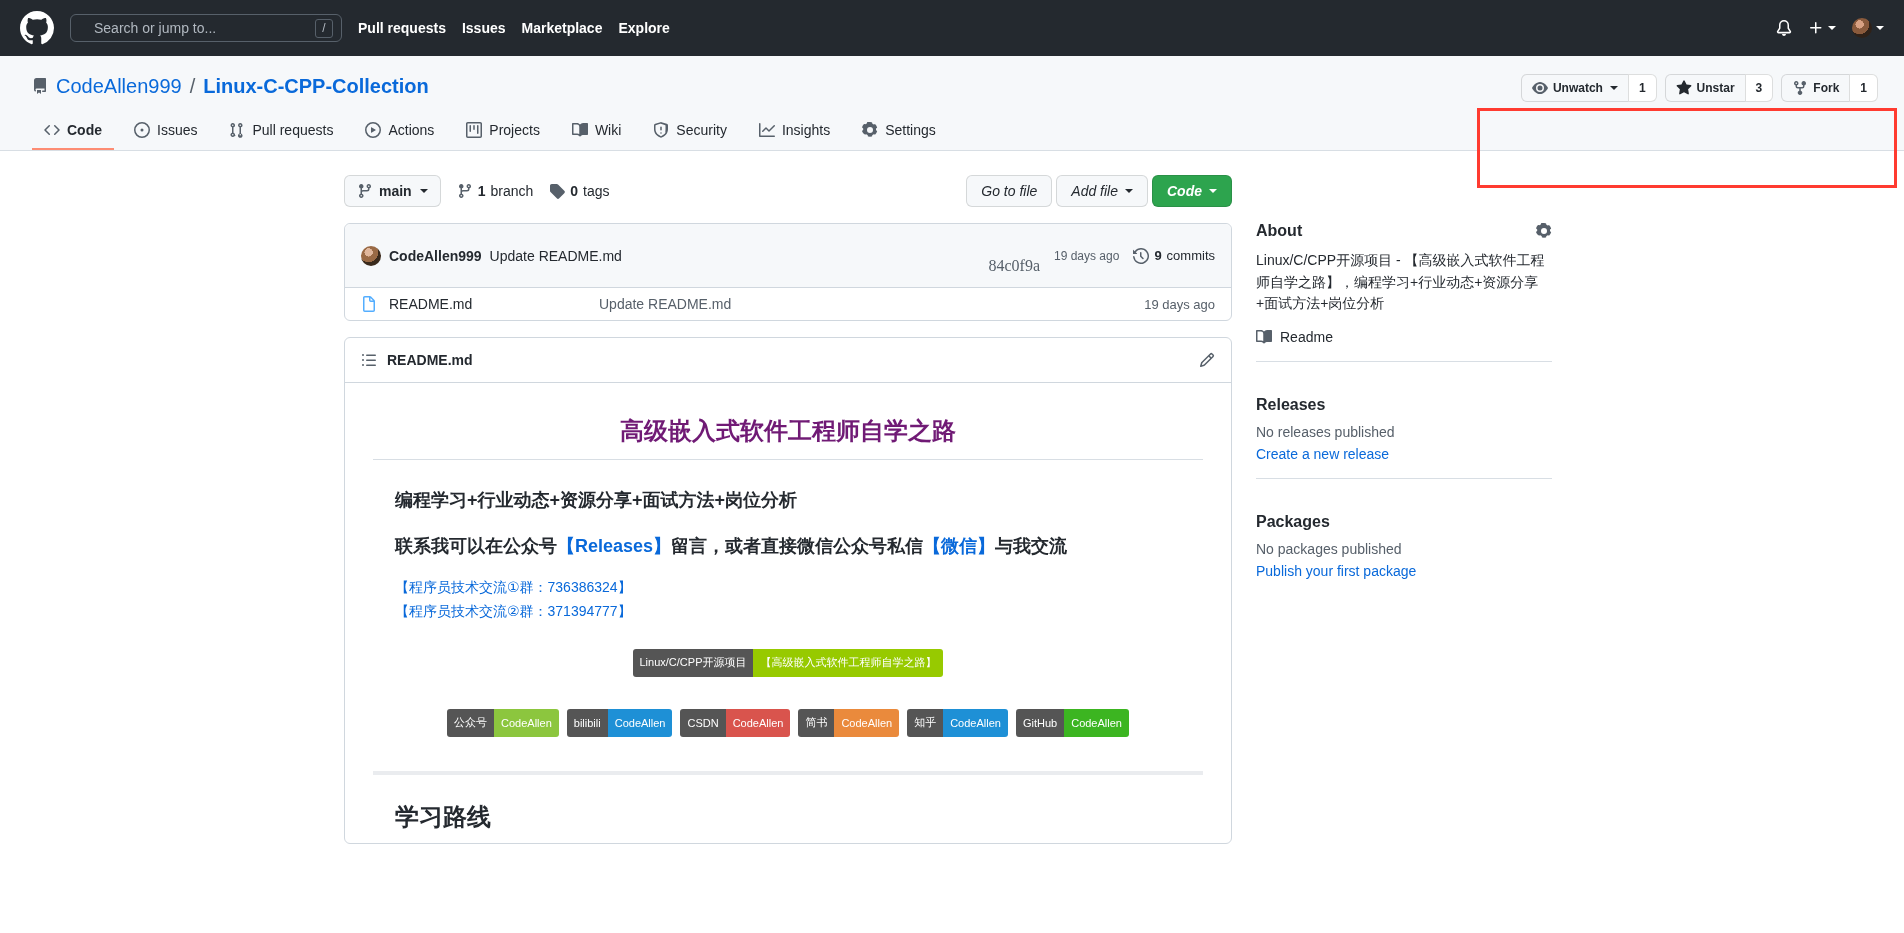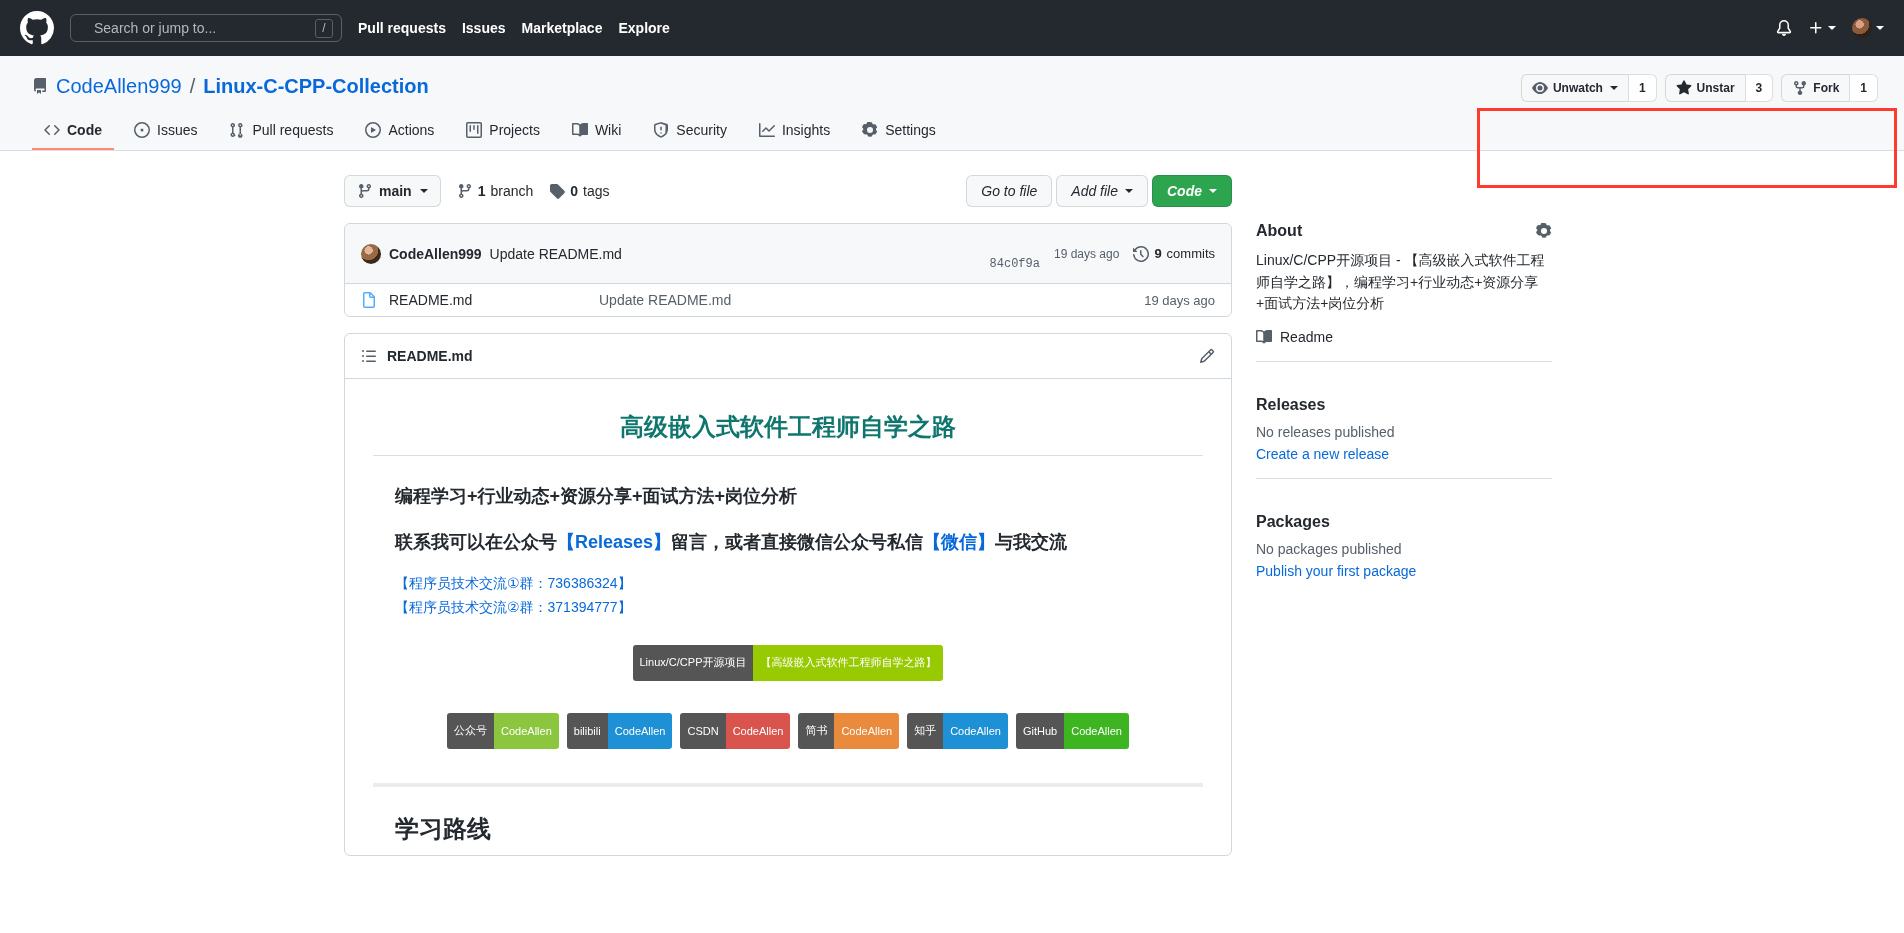--- a/index.html
+++ b/index.html
@@ -199,21 +199,21 @@
     background: radial-gradient(circle at 38% 32%, #e0b79c 0 22%, #9a6a45 23% 52%, #3a2a1c 53% 100%);
     flex: 0 0 auto;
   }
   .commit-author { font-weight: bold; font-size: 14px; color: #24292f; }
   .commit-msg { font-size: 14px; color: #24292f; }
   .commit-right {
     margin-left: auto;
     display: flex; align-items: center; gap: 14px;
     font-size: 12px; color: #57606a;
   }
-  .commit-hash { font-family: Liberation Mono, monospace; font-size: 12px; margin-top: 21px; }
+  .commit-hash { font-family: Liberation Serif, serif; font-size: 16px; margin-top: 21px; }
   .commits-count { display: flex; align-items: center; gap: 5px; color: #24292f; font-size: 13px; }
   .commits-count svg { fill: #57606a; display: block; }
   .commits-count b { font-weight: bold; }
 
   .file-row {
     display: flex; align-items: center;
     padding: 8px 16px;
     font-size: 14px;
   }
   .file-row svg { fill: #54aeff; display: block; margin-right: 12px; }
@@ -228,36 +228,36 @@
     border-bottom: 1px solid #d0d7de;
   }
   .readme-head svg { fill: #57606a; display: block; }
   .readme-title { font-weight: bold; font-size: 14px; }
   .readme-edit { margin-left: auto; }
   .readme-edit svg { fill: #57606a; display: block; }
   .readme-body { padding: 32px 28px 10px 28px; }
 
   .rd-h1 {
     text-align: center;
-    color: #0f766e;
+    color: #701a75;
     font-size: 24px;
     font-weight: bold;
     padding-bottom: 12px;
     border-bottom: 1px solid #d8dee4;
     margin-bottom: 28px;
   }
   .rd-h3 {
     font-size: 18px; font-weight: bold; color: #24292f;
     margin: 22px 0 18px 22px;
   }
   .rd-h3 .lnk { color: #0969da; }
   .rd-p { font-size: 14px; color: #0969da; margin: 2px 0 2px 22px; line-height: 1.6; }
   .rd-center { text-align: center; margin-top: 26px; }
 
-  .badge { display: inline-flex; height: 36px; border-radius: 3px; overflow: hidden; vertical-align: middle; }
+  .badge { display: inline-flex; height: 28px; border-radius: 3px; overflow: hidden; vertical-align: middle; }
   .badge span {
     display: flex; align-items: center;
     padding: 0 7px;
     font-size: 11px; color: #ffffff; white-space: nowrap;
   }
   .badge .lbl { background: #555555; }
 
   .badge-row { text-align: center; margin-top: 32px; display: flex; justify-content: center; gap: 8px; }
 
   .rd-hr { height: 4px; background: #eaecef; margin: 34px 0 26px 0; }

